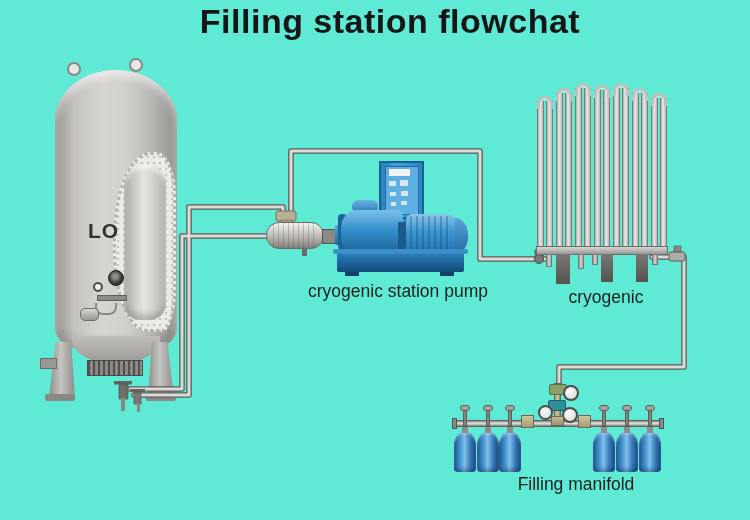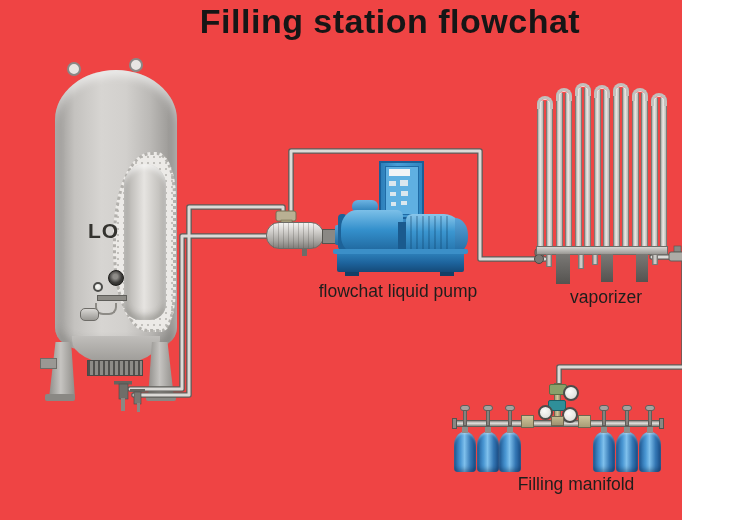--- a/index.html
+++ b/index.html
@@ -1,16 +1,16 @@
 <!DOCTYPE html>
 <html><head>
 <meta charset="utf-8">
 <style>
   html,body{margin:0;padding:0;background:#fff;}
-  #scene{position:relative;width:682px;height:520px;background:#ef4444;overflow:hidden;
+  #scene{position:relative;width:750px;height:520px;background:#5eead4;overflow:hidden;
          font-family:"Liberation Sans",sans-serif;}
   .abs{position:absolute;}
 
   
   .title{left:30px;top:2px;width:720px;text-align:center;font-size:34px;font-weight:600;
          color:#161616;letter-spacing:.5px;z-index:6;}
   .eq-label{color:#1e1e1c;font-size:17.5px;text-align:center;z-index:6;}
   .lbl-tank{left:38px;top:407px;width:168px;}
   .lbl-pump{left:288px;top:281px;width:220px;}
   .lbl-vap{left:554px;top:287px;width:104px;}
@@ -333,17 +333,17 @@
     <div class="cylinders">
         <div class="cyl"></div>
         <div class="cyl"></div>
         <div class="cyl"></div>
         <div class="cyl"></div>
         <div class="cyl"></div>
         <div class="cyl"></div>
       </div>
   </div>
 
-  <div class="abs eq-label lbl-pump">flowchat liquid pump</div>
-  <div class="abs eq-label lbl-vap">vaporizer</div>
+  <div class="abs eq-label lbl-pump">cryogenic station pump</div>
+  <div class="abs eq-label lbl-vap">cryogenic</div>
   <div class="abs eq-label lbl-man">Filling manifold</div>
 
 </div>
 
 </body></html>

